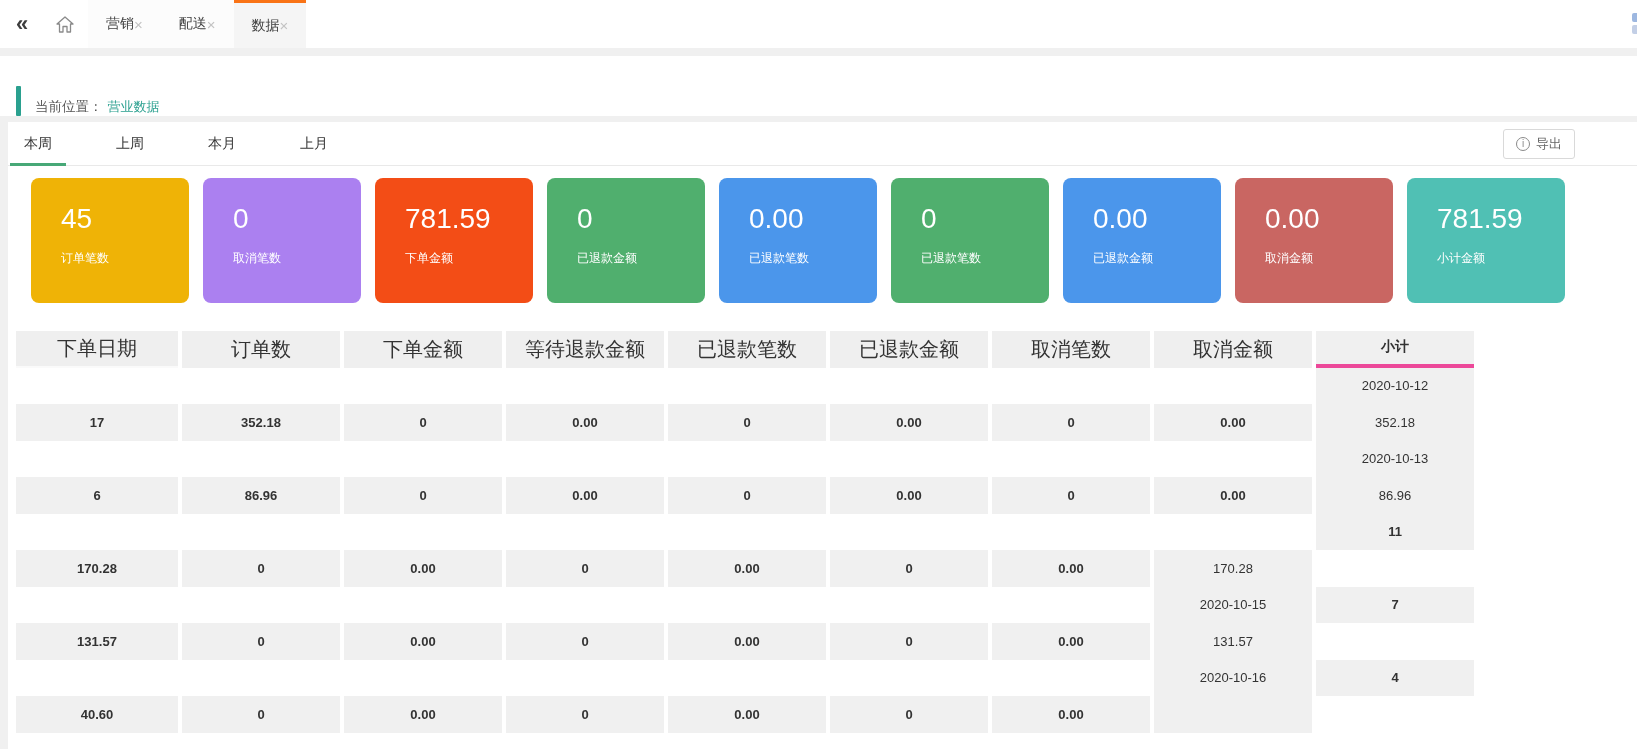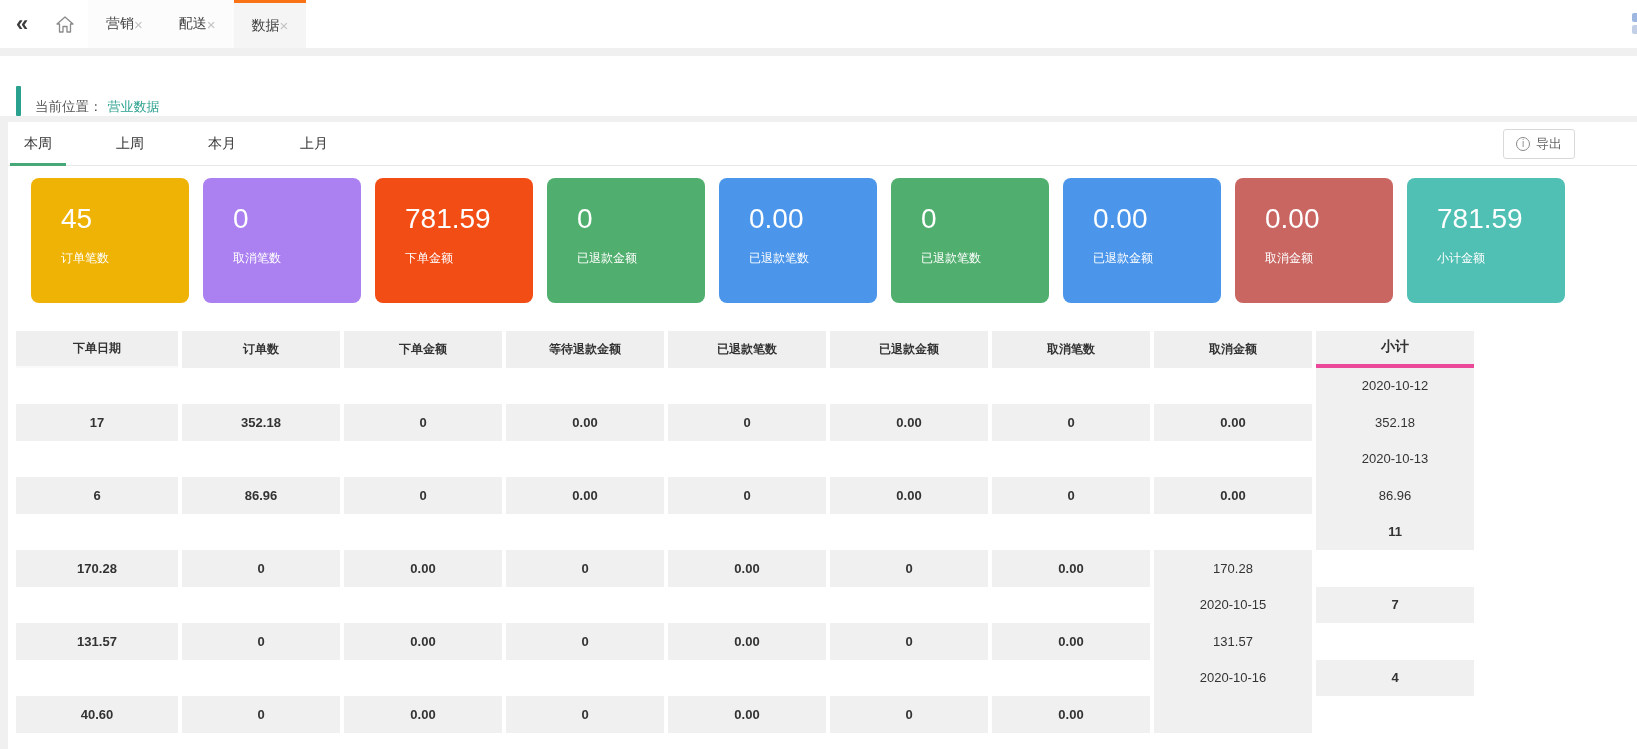--- a/index.html
+++ b/index.html
@@ -52,21 +52,21 @@
   .cards-row { display:flex; gap:14px; padding:12px 0 0 23px; }
   .card { width:158px; height:125px; border-radius:8px; color:#fff; flex:none; cursor:default; }
   .card-num { padding:26px 6px 0 30px; font-size:28px; line-height:1.1; white-space:nowrap; overflow:hidden; }
   .card-label { padding:15px 4px 0 30px; font-size:12px; white-space:nowrap; overflow:hidden; }
 
   
   .table-wrap { margin-top:28px; margin-left:8px; }
   .grid { display:grid; grid-template-columns:162px repeat(8,158px); column-gap:4px;
     grid-auto-rows:36.5px; font-size:13px; }
   .cell { display:flex; align-items:center; justify-content:center; white-space:nowrap; }
-  .cell.h { background:#efefef; font-weight:bold; font-size:12px; }
+  .cell.h { background:#efefef; font-weight:normal; font-size:20px; }
   .cell.c1 { background:#f0f0f0; }
   .cell.c1.h { background:#efefef; border-bottom:2px solid #fafafa; }
   .cell.c1.sublabel { font-weight:bold; font-size:14px; border-bottom:4px solid #ec4899; }
   .cell.stripe { background:#f0f0f0;font-weight:bold; }
   .cell.blank { background:transparent; }
 </style>
 </head>
 <body>
 
 <div class="topbar">

